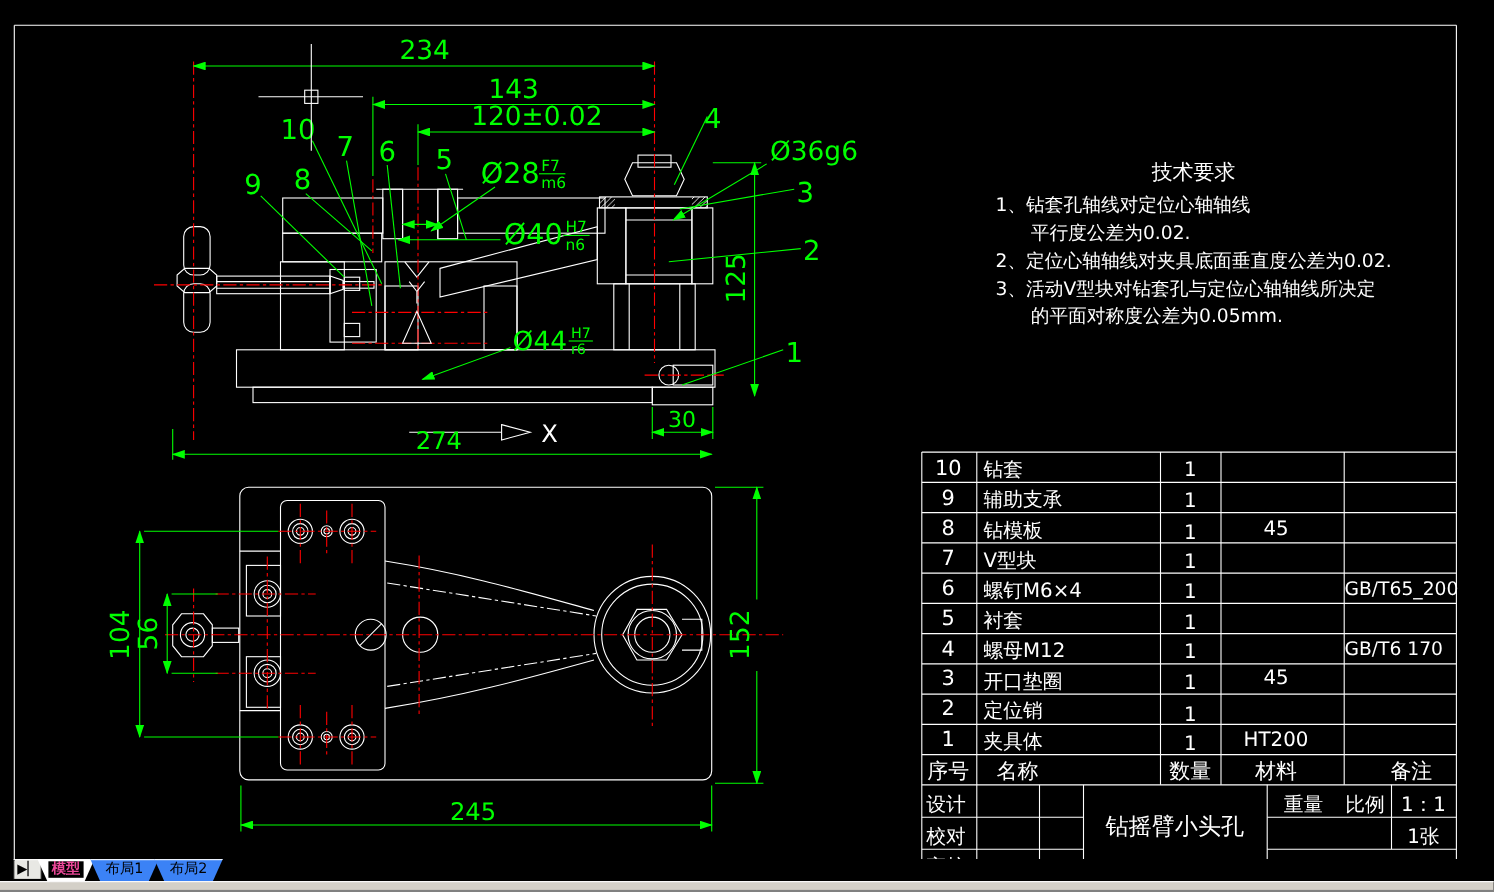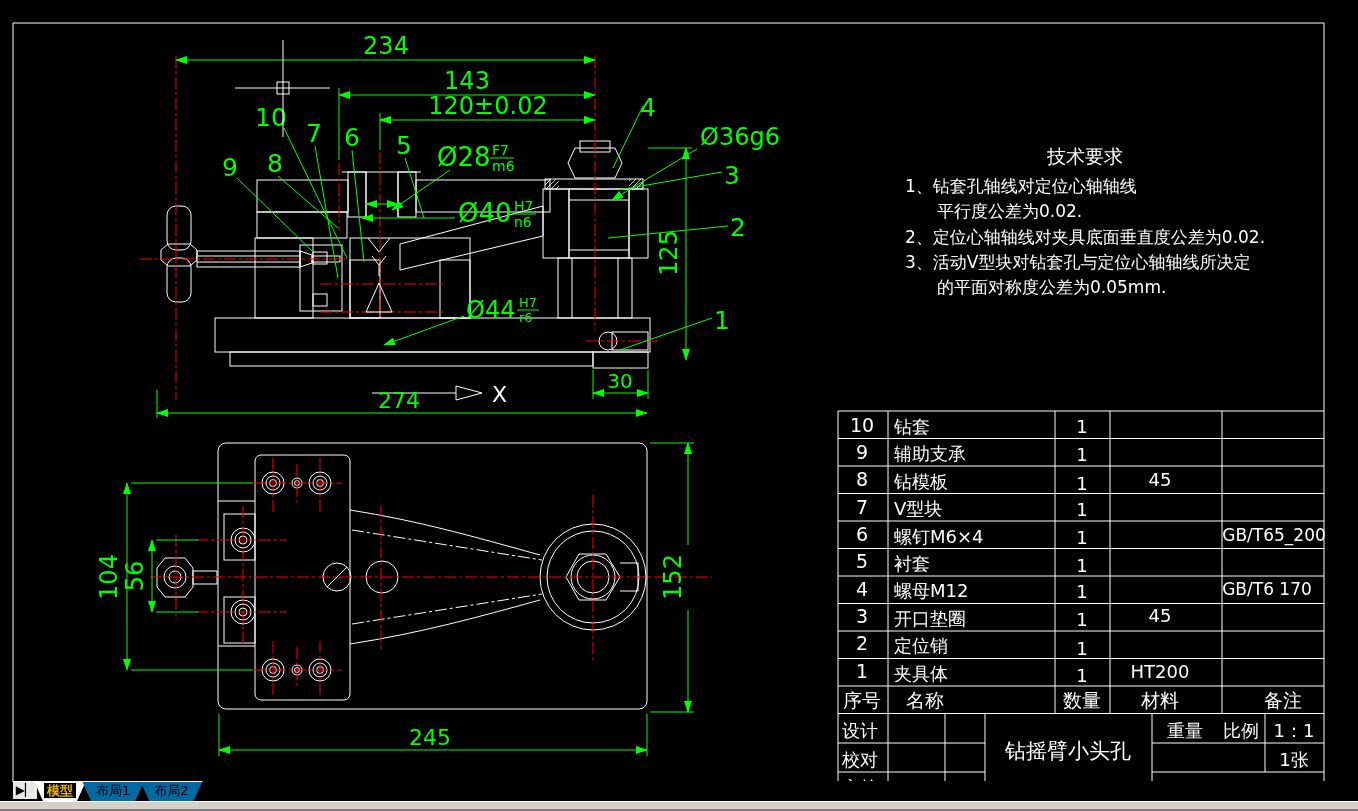--- a/index.html
+++ b/index.html
@@ -9,25 +9,25 @@
   .r{stroke:#ff0000;fill:none;stroke-width:1;stroke-dasharray:12 3 3 3}
   .wdd{stroke:#fff;fill:none;stroke-width:1;stroke-dasharray:12 3 3 3}
   .g{stroke:#00ff00;fill:none;stroke-width:1}
   .gt{fill:#00ff00;font-family:"DejaVu Sans",sans-serif}
   .wt{fill:#fff;font-family:"DejaVu Sans",sans-serif}
   .tl{stroke:#fff;stroke-width:1}
   
   #tabbar{position:absolute;left:0;top:781px;width:1358px;height:20px;background:#000;display:flex;align-items:flex-start}
   #navbtn{width:26px;height:19px;background:#e8e8e4;border:1px solid #000;border-top:1px solid #fff;
     font:12px "DejaVu Sans",sans-serif;color:#000;text-align:center;line-height:17px;margin-left:12px;box-sizing:border-box}
-  .tab{height:19px;padding:0 14px;margin-left:-4px;background:#0369a1;color:#000;
+  .tab{height:19px;padding:0 14px;margin-left:-4px;background:#3b82f6;color:#000;
     font:13px "DejaVu Sans",sans-serif;line-height:18px;
     clip-path:polygon(0 0,100% 0,calc(100% - 9px) 100%,9px 100%);border-top:1px solid #fff}
   .tab.active{background:#fff;padding:0 10px}
-  .tab.active .lbl{background:#000;color:#eab308;font-weight:bold;padding:0 3px}
+  .tab.active .lbl{background:#000;color:#ec4899;font-weight:bold;padding:0 3px}
   #statusbar{position:absolute;left:0;top:801px;width:1358px;height:10px;background:#d4d0c8;
     border-top:1px solid #fff;box-sizing:border-box;border-bottom:2px solid #808080}
 </style>
 </head>
 <body>
 
 <div id="stage">
 
 <svg id="cad" width="1358" height="781">
   <defs>

